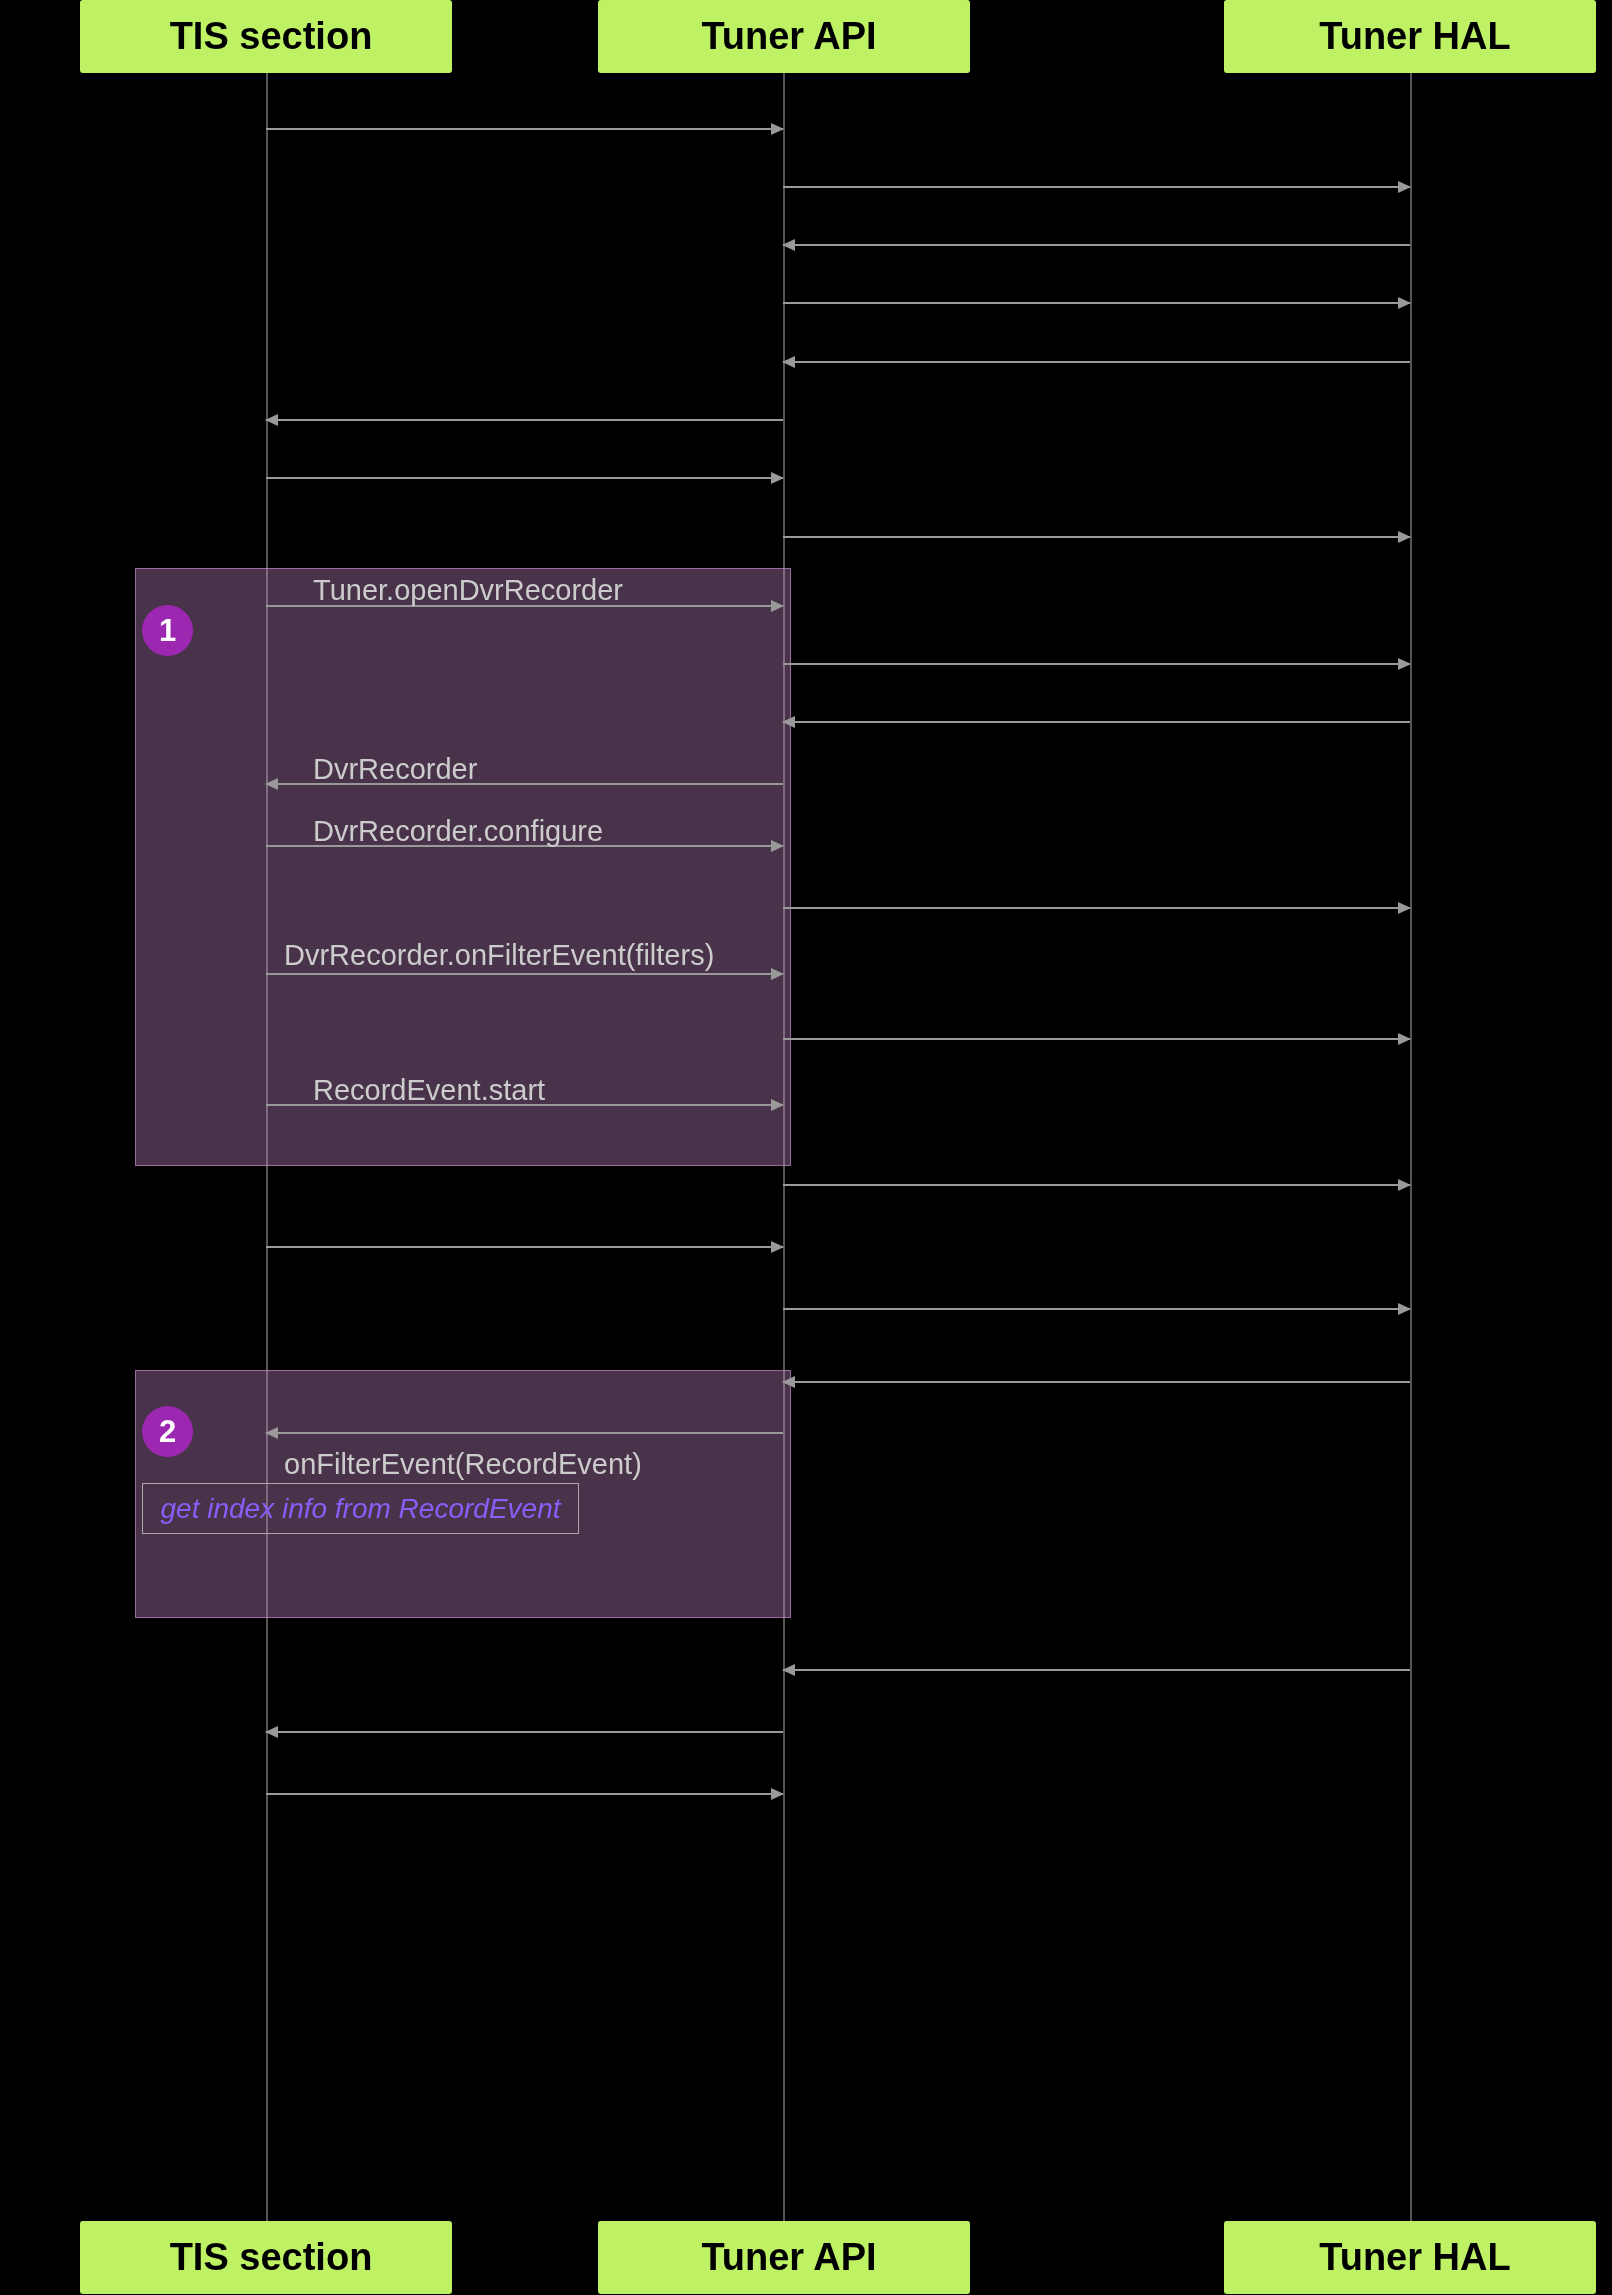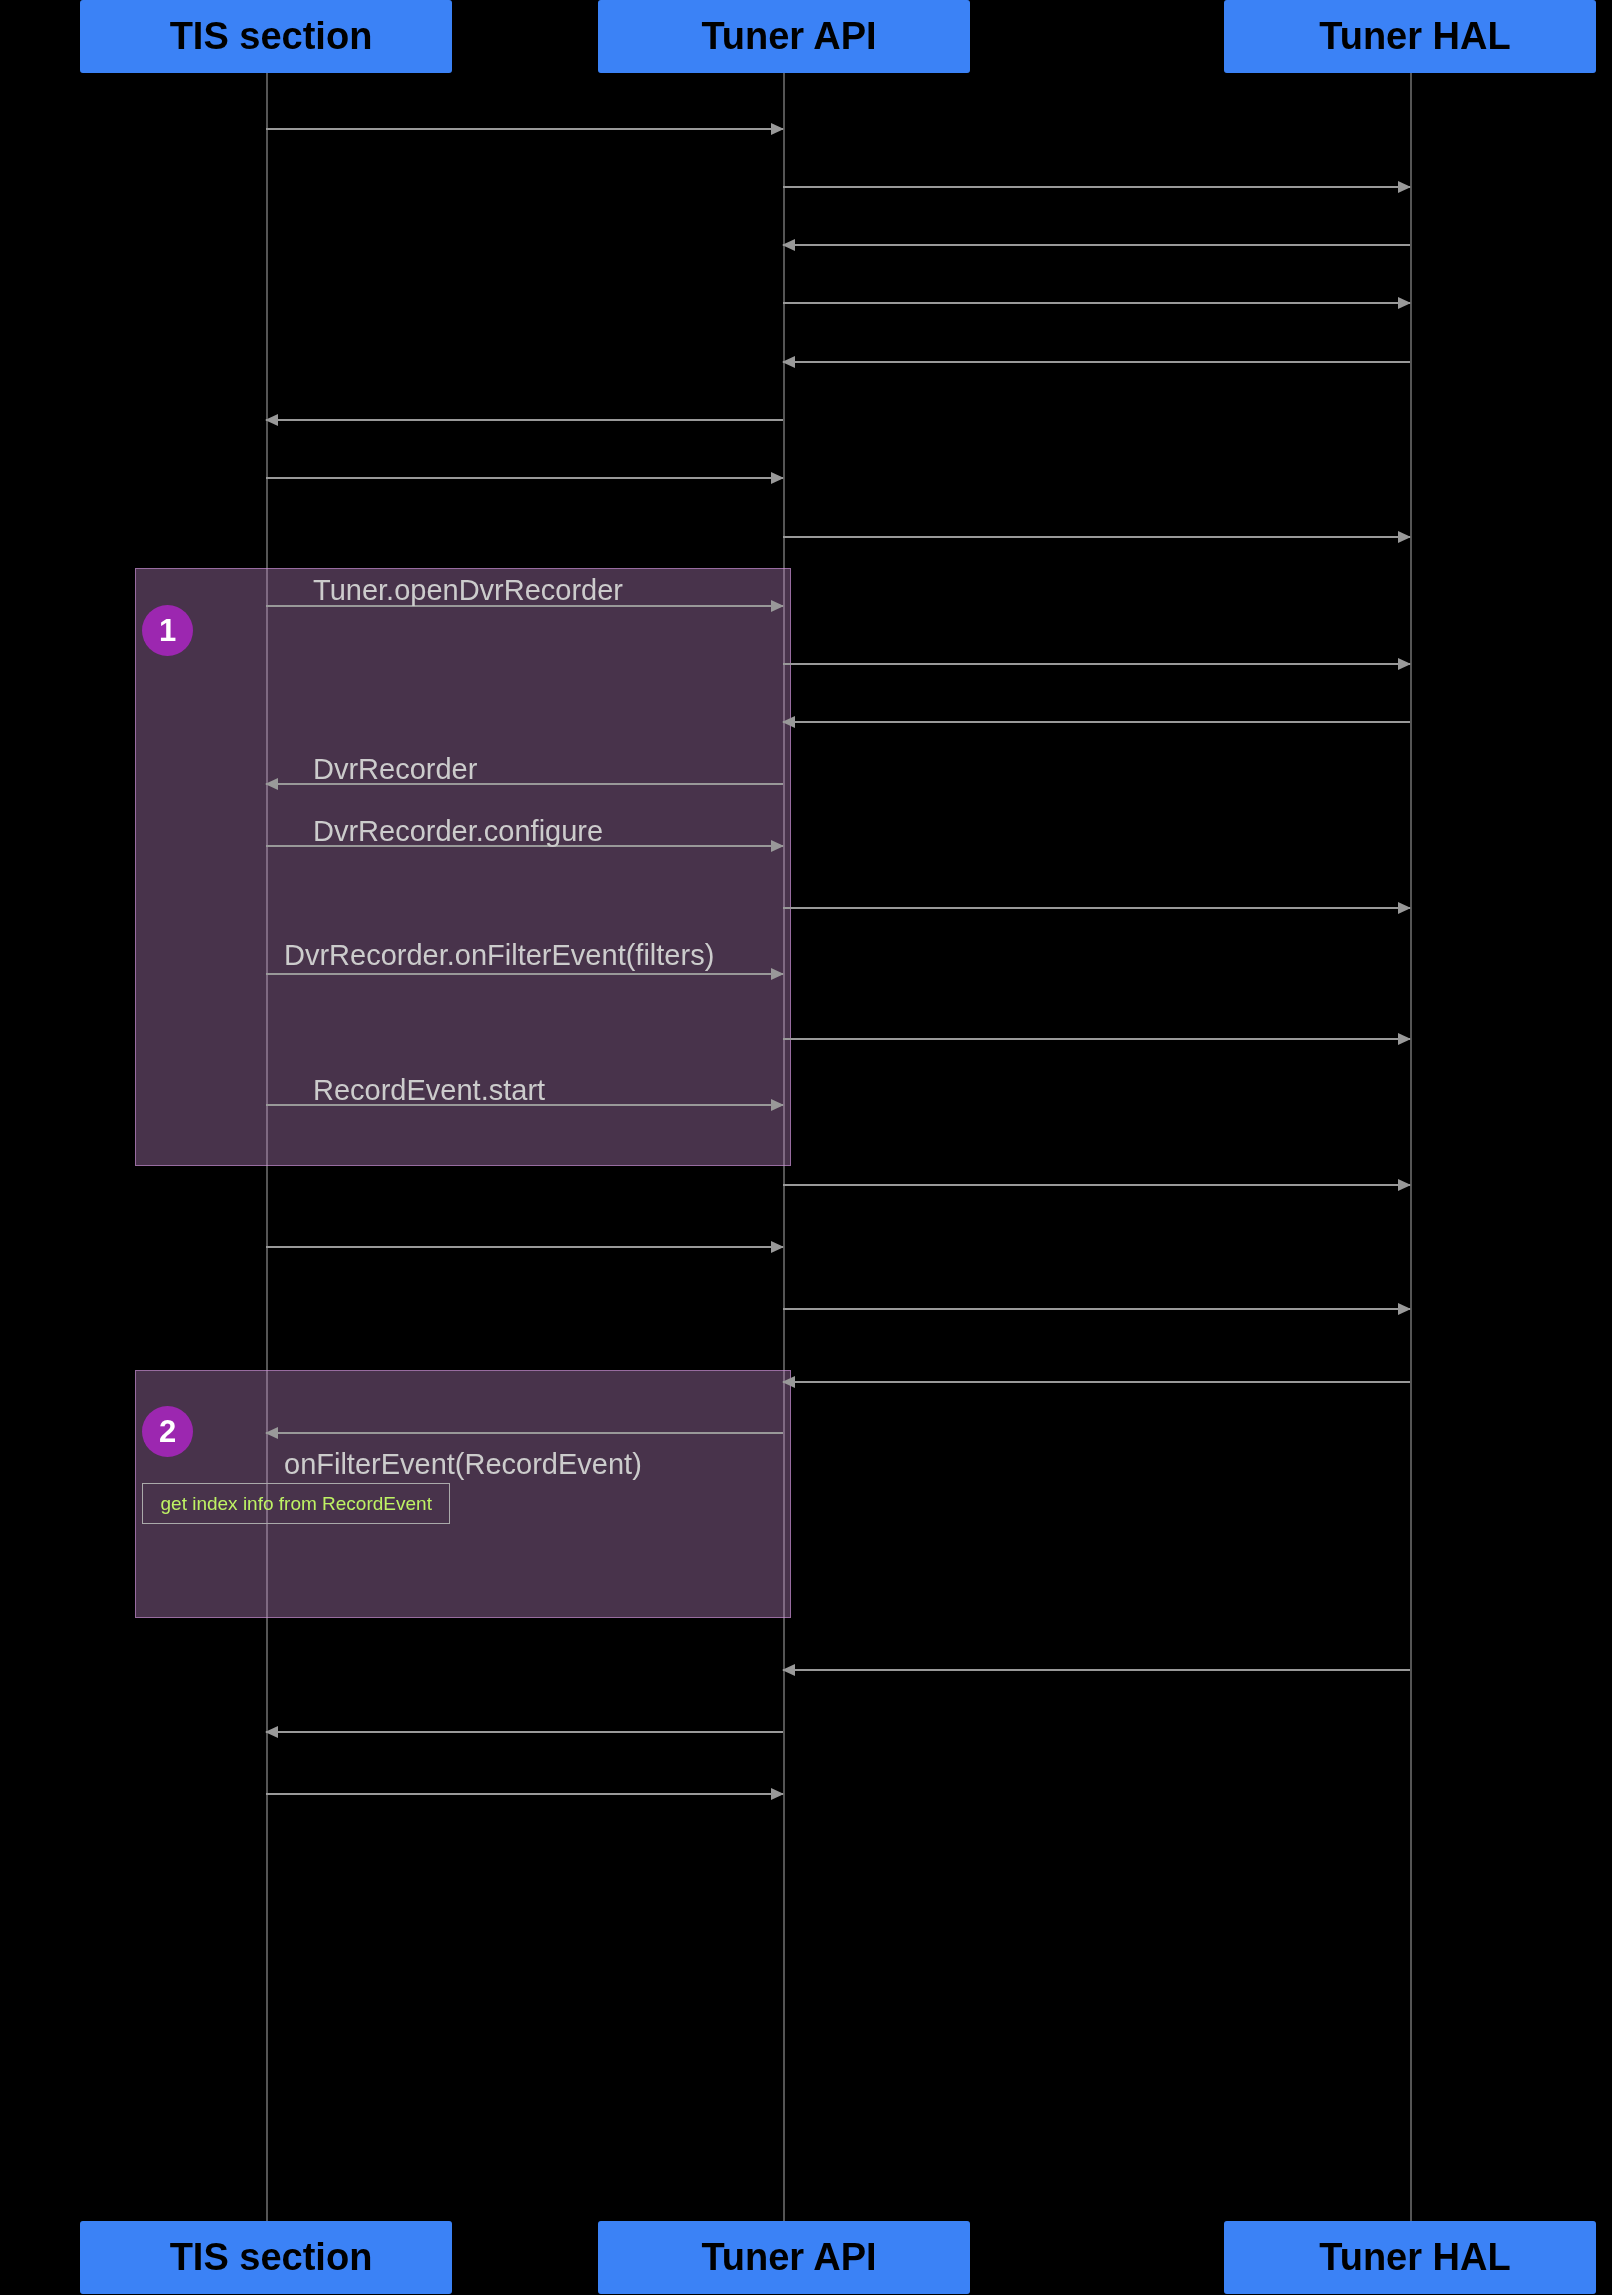--- a/index.html
+++ b/index.html
@@ -14,21 +14,21 @@
 
     .diagram-container {
       position: relative;
       width: 1613px;
       height: 2295px;
     }
 
     
     .lifeline-header {
       position: absolute;
-      background: #3b82f6;
+      background: #bef264;
       color: #000;
       font-weight: bold;
       font-size: 38px;
       display: flex;
       align-items: center;
       justify-content: center;
       height: 73px;
       border-radius: 2.9px;
       padding-left: 10px;
     }
@@ -104,24 +104,25 @@
       font-size: 29px;
       white-space: nowrap;
       margin-top: 6px;
     }
 
     
     .info-box {
       position: absolute;
       border: 1.5px solid #aaa;
       background: transparent;
-      color: #bef264;
-      font-size: 19px;
+      color: #8b5cf6;
+      font-size: 28px;
       padding: 8.7px 17.5px;
       white-space: nowrap;
+      font-style: italic;
     }
   </style>
 </head>
 <body>
 
 <div class="diagram-container">
 
   <div class="lifeline-header tis-top">
     <span>TIS section</span>
   </div>

